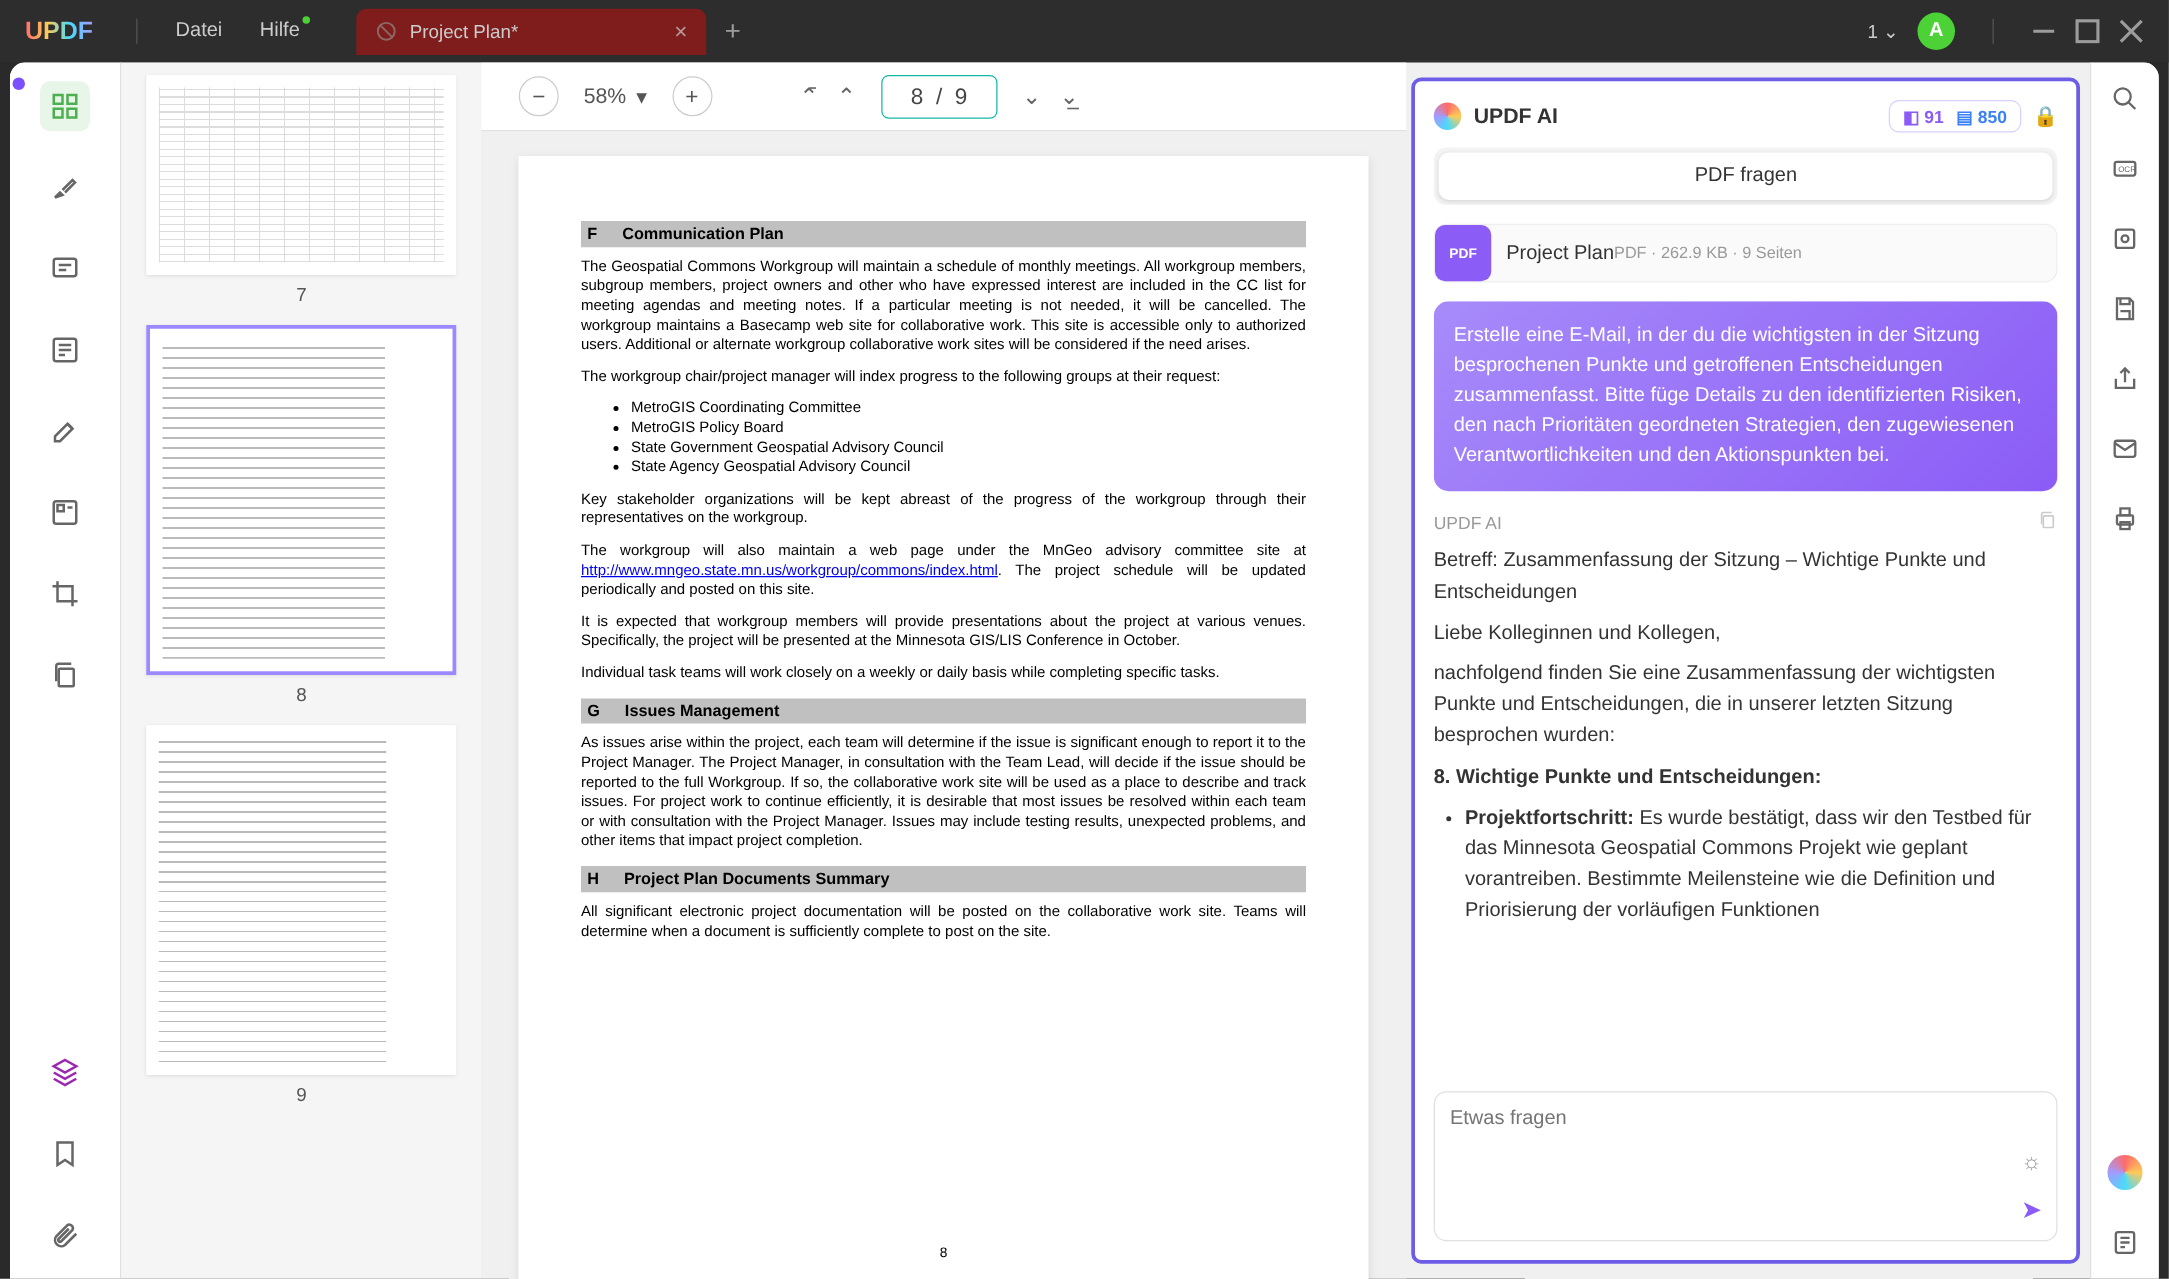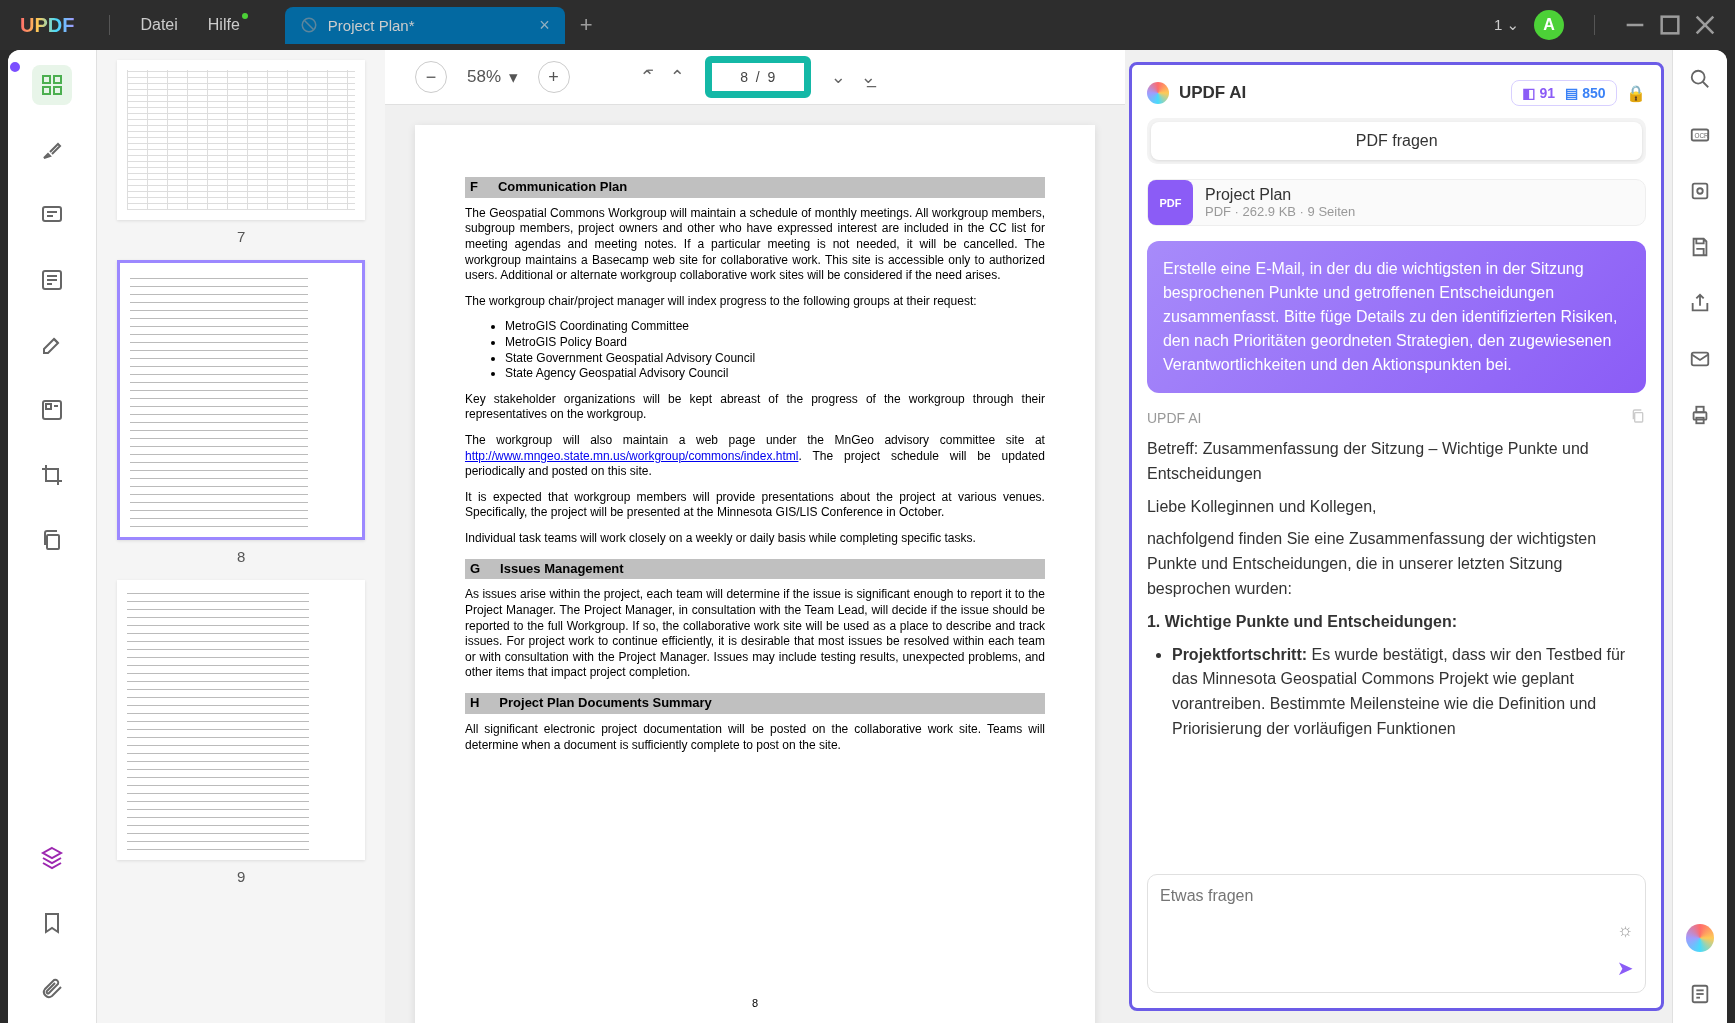--- a/index.html
+++ b/index.html
@@ -3,21 +3,21 @@
 <meta charset="utf-8">
 <style>
 * { margin: 0; padding: 0; box-sizing: border-box; font-family: -apple-system, BlinkMacSystemFont, "Segoe UI", sans-serif; }
 body { background: #2a2a2a; width: 1735px; height: 1023px; overflow: hidden; }
 
 .titlebar { height: 50px; background: #2d2d2d; display: flex; align-items: center; padding: 0 20px; color: #ccc; }
 .logo { font-weight: bold; font-size: 20px; background: linear-gradient(90deg, #ff6b6b, #feca57, #48dbfb, #a29bfe); -webkit-background-clip: text; -webkit-text-fill-color: transparent; margin-right: 20px; }
 .divider-v { width: 1px; height: 20px; background: #555; margin: 0 15px; }
 .menu-item { margin: 0 15px; font-size: 16px; cursor: pointer; position: relative; }
 .menu-badge { position: absolute; top: -3px; right: -8px; width: 6px; height: 6px; background: #4cd137; border-radius: 50%; }
-.tab { display: flex; align-items: center; background: #0369a1; padding: 8px 15px; border-radius: 8px 8px 0 0; margin-left: 30px; min-width: 280px; }
+.tab { display: flex; align-items: center; background: #7f1d1d; padding: 8px 15px; border-radius: 8px 8px 0 0; margin-left: 30px; min-width: 280px; }
 .tab-icon { width: 18px; height: 18px; margin-right: 10px; opacity: 0.6; }
 .tab-title { flex: 1; font-size: 15px; }
 .tab-close { cursor: pointer; opacity: 0.7; font-size: 18px; margin-left: 10px; }
 .tab-add { margin-left: 15px; font-size: 22px; cursor: pointer; opacity: 0.7; }
 .titlebar-right { margin-left: auto; display: flex; align-items: center; gap: 15px; }
 .count-badge { font-size: 15px; }
 .avatar { width: 30px; height: 30px; background: #4cd137; border-radius: 50%; display: flex; align-items: center; justify-content: center; color: white; font-weight: bold; }
 .win-btn { width: 20px; height: 20px; cursor: pointer; opacity: 0.7; }
 
 .app-body { display: flex; height: calc(100% - 50px); background: #f0f0f0; border-radius: 12px 12px 0 0; margin: 0 8px; overflow: hidden; }
@@ -34,21 +34,21 @@
 .thumb.selected { border: 3px solid #9c88ff; height: 280px; }
 .thumb-content { padding: 10px; width: 100%; height: 100%; overflow: hidden; }
 .thumb-label { text-align: center; font-size: 15px; color: #555; margin-bottom: 15px; }
 .thumb-grid { background: repeating-linear-gradient(0deg, #ddd 0 1px, transparent 1px 6px), repeating-linear-gradient(90deg, #ddd 0 1px, transparent 1px 20px); width: 100%; height: 100%; }
 .thumb-text-lines::before { content: ''; display: block; background: repeating-linear-gradient(0deg, #bbb 0 1px, transparent 1px 8px); height: 100%; width: 80%; }
 
 .main-panel { flex: 1; display: flex; flex-direction: column; background: #f0f0f0; }
 .toolbar { height: 55px; display: flex; align-items: center; padding: 0 30px; gap: 20px; background: #fff; border-bottom: 1px solid #e0e0e0; }
 .tb-btn { width: 32px; height: 32px; border: 1px solid #ccc; border-radius: 50%; background: white; display: flex; align-items: center; justify-content: center; cursor: pointer; font-size: 18px; color: #555; }
 .zoom-level { font-size: 17px; color: #555; display: flex; align-items: center; gap: 8px; }
-.page-input { border: 7px solid #14b8a6; border-radius: 6px; padding: 6px 15px; font-size: 14px; color: #444; width: 106px; text-align: center; }
+.page-input { border: 1px solid #14b8a6; border-radius: 6px; padding: 6px 15px; font-size: 18px; color: #444; width: 93px; text-align: center; }
 .nav-arrows { display: flex; gap: 15px; }
 .nav-arrow { font-size: 18px; color: #666; cursor: pointer; }
 
 .doc-view { flex: 1; overflow-y: auto; padding: 20px 30px; }
 .page { background: white; width: 680px; margin: 0 auto; padding: 40px 50px 30px; box-shadow: 0 2px 8px rgba(0,0,0,0.1); font-family: "Times New Roman", serif; font-size: 12px; color: #000; line-height: 1.3; min-height: 910px; position: relative; }
 .section-header { background: #c0c0c0; padding: 2px 5px; font-weight: bold; font-size: 13px; margin: 12px 0 8px; }
 .section-header span { margin-right: 20px; }
 .page p { margin-bottom: 10px; text-align: justify; }
 .page ul { list-style: disc; margin-left: 40px; margin-bottom: 10px; }
 .page a { color: #0000ee; text-decoration: underline; }
@@ -62,21 +62,21 @@
 .credit-purple { color: #8b5cf6; font-weight: 600; }
 .credit-blue { color: #3b82f6; font-weight: 600; }
 .lock-icon { color: #999; font-size: 16px; }
 
 .ai-tabs { display: flex; background: #f3f3f3; border-radius: 10px; padding: 4px; margin-bottom: 15px; }
 .ai-tab { flex: 1; text-align: center; padding: 10px; border-radius: 8px; cursor: pointer; font-size: 16px; color: #555; }
 .ai-tab.active { background: white; color: #333; box-shadow: 0 1px 3px rgba(0,0,0,0.1); }
 
 .file-card { display: flex; align-items: center; gap: 12px; background: #fafafa; border: 1px solid #eee; border-radius: 10px; margin-bottom: 15px; }
 .pdf-icon { width: 45px; height: 45px; background: #8b5cf6; border-radius: 8px; display: flex; align-items: center; justify-content: center; color: white; font-size: 11px; font-weight: bold; }
-.file-info { display: flex; flex-direction: column; }
+.file-info { display: flex; flex-direction: row; }
 .file-name { font-size: 16px; color: #333; }
 .file-meta { font-size: 13px; color: #999; }
 
 .ai-messages { flex: 1; overflow-y: auto; }
 .user-msg { background: linear-gradient(135deg, #a78bfa, #8b5cf6); color: white; padding: 16px; border-radius: 12px; font-size: 16px; line-height: 1.5; margin-bottom: 15px; }
 .ai-label { color: #999; font-size: 14px; margin-bottom: 10px; display: flex; justify-content: space-between; align-items: center; }
 .copy-icon { cursor: pointer; opacity: 0.5; }
 .ai-response { font-size: 16px; line-height: 1.55; color: #333; }
 .ai-response p { margin-bottom: 8px; }
 .ai-response strong { font-weight: 700; }
@@ -288,21 +288,21 @@
         <span>UPDF AI</span>
         <span class="copy-icon"><svg width="16" height="16" viewBox="0 0 24 24" fill="none" stroke="currentColor" stroke-width="2">
               <rect x="7" y="7" width="12" height="14" rx="1"></rect>
               <path d="M5 17V5a2 2 0 012-2h10"></path>
             </svg></span>
       </div>
       <div class="ai-response">
         <p>Betreff: Zusammenfassung der Sitzung – Wichtige Punkte und Entscheidungen</p>
         <p>Liebe Kolleginnen und Kollegen,</p>
         <p>nachfolgend finden Sie eine Zusammenfassung der wichtigsten Punkte und Entscheidungen, die in unserer letzten Sitzung besprochen wurden:</p>
-        <p><strong>1. Wichtige Punkte und Entscheidungen:</strong></p>
+        <p><strong>8. Wichtige Punkte und Entscheidungen:</strong></p>
         <ul>
             <li><strong>Projektfortschritt:</strong><span> Es wurde bestätigt, dass wir den Testbed für das Minnesota Geospatial Commons Projekt wie geplant vorantreiben. Bestimmte Meilensteine wie die Definition und Priorisierung der vorläufigen Funktionen</span></li>
           </ul>
       </div>
     </div>
     <div class="ai-input-area">
       <input class="ai-textarea" placeholder="Etwas fragen" style="">
       <div class="ai-input-bottom">
         <span class="lightbulb">☼</span>
       </div>

